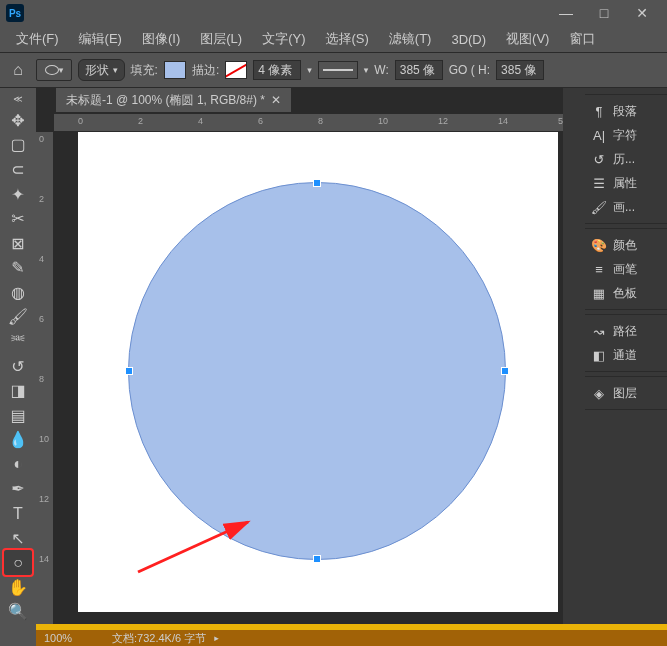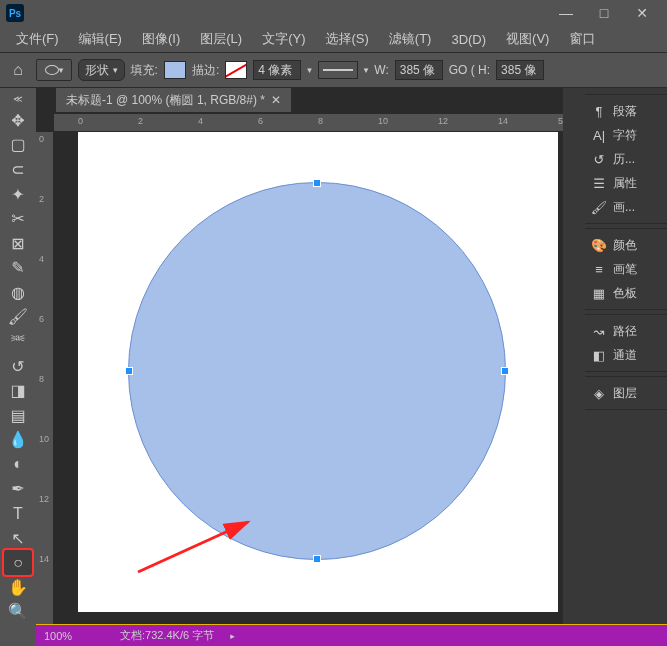--- a/index.html
+++ b/index.html
@@ -63,21 +63,21 @@
 
 .rightstrip { width: 22px; background: #383838; }
 
 
 .rpanels { width: 82px; background: #383838; display: flex; flex-direction: column; padding-top: 6px; gap: 2px; }
 .rpanels .grp { border-top: 1px solid #2a2a2a; border-bottom: 1px solid #2a2a2a; padding: 4px 0; margin-bottom: 2px; }
 .rpanels .pitem { height: 24px; display: flex; align-items: center; gap: 6px; padding: 0 6px; font-size: 12px; }
 .rpanels .pitem .pico { width: 16px; height: 16px; display: flex; align-items: center; justify-content: center; font-size: 13px; }
 
 
-.statusbar { height: 22px; background: #a21caf; display: flex; align-items: center; padding: 0 8px; font-size: 11px; gap: 16px; border-top: 1px solid #eab308; margin-left: 36px; }
+.statusbar { height: 22px; background: #a16207; display: flex; align-items: center; padding: 0 8px; font-size: 11px; gap: 8px; border-top: 6px solid #eab308; margin-left: 36px; }
 .statusbar .zoom { width: 60px; }
 .statusbar .chevr { font-size: 9px; }
 </style>
 </head>
 <body>
 
 <div class="titlebar">
   <div class="logo">Ps</div>
   <div class="spacer"></div>
   <div class="winbtn">—</div>

